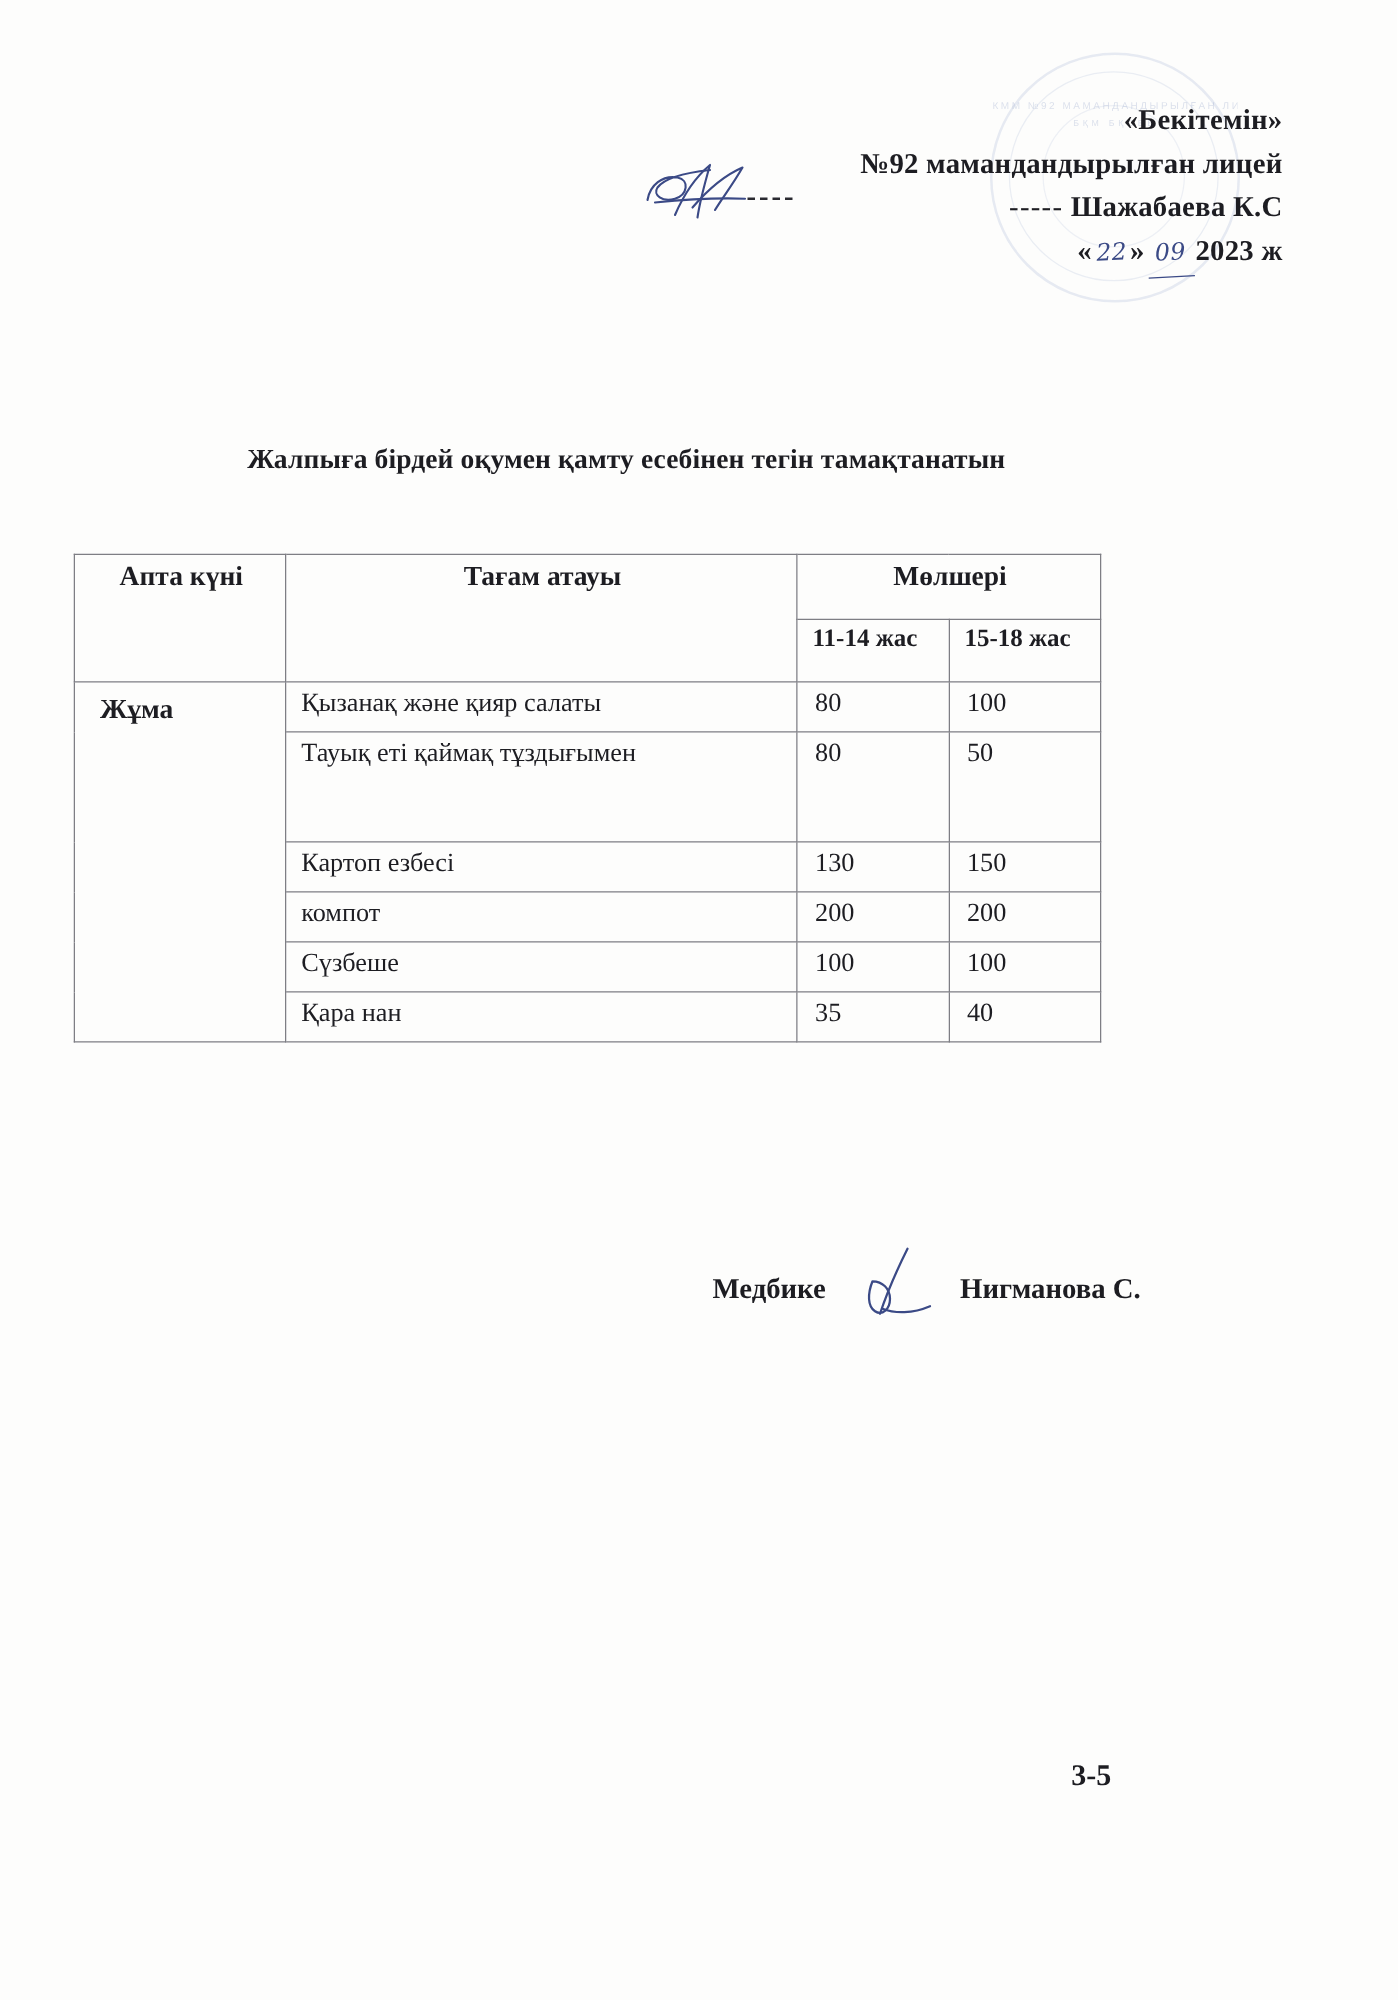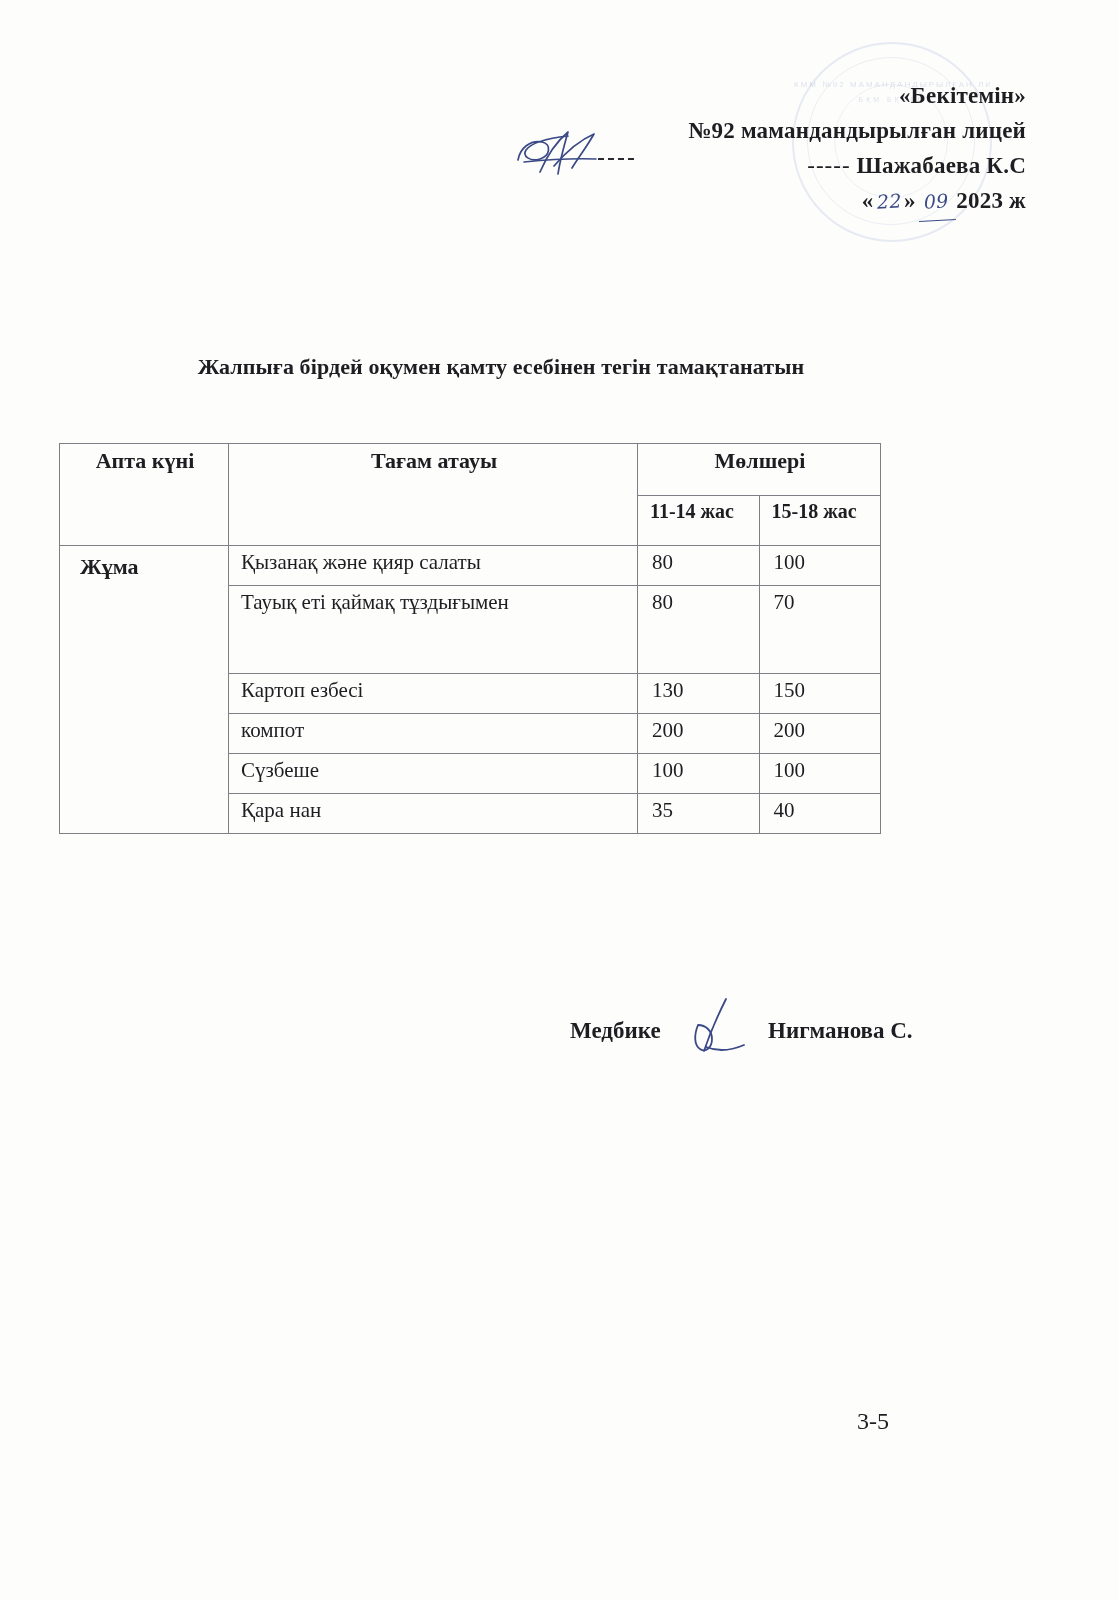--- a/index.html
+++ b/index.html
@@ -187,21 +187,21 @@
 
   
   .page-number {
     position: absolute;
     left: 0;
     top: 1408px;
     width: 984px;
     text-align: center;
     padding-right: 62px;
     box-sizing: border-box;
-    font-weight: normal;
+    font-weight: bold;
     font-size: 24px;
     padding-left: 44px;
   }
   .page-number span { display: inline-block; margin-left: 780px; }
 </style>
 </head>
 <body>
 
 <div class="page">
 
@@ -249,21 +249,21 @@
 
       <tr class="r-dish">
         <td class="day-cell" rowspan="6">Жұма</td>
         <td class="dish">Қызанақ және қияр салаты</td>
         <td class="qty">80</td>
         <td class="qty">100</td>
       </tr>
       <tr class="r-tall">
         <td class="dish">Тауық еті қаймақ тұздығымен</td>
         <td class="qty">80</td>
-        <td class="qty">70</td>
+        <td class="qty">50</td>
       </tr>
       <tr class="r-dish">
         <td class="dish">Картоп езбесі</td>
         <td class="qty">130</td>
         <td class="qty">150</td>
       </tr>
       <tr class="r-dish">
         <td class="dish">компот</td>
         <td class="qty">200</td>
         <td class="qty">200</td>

